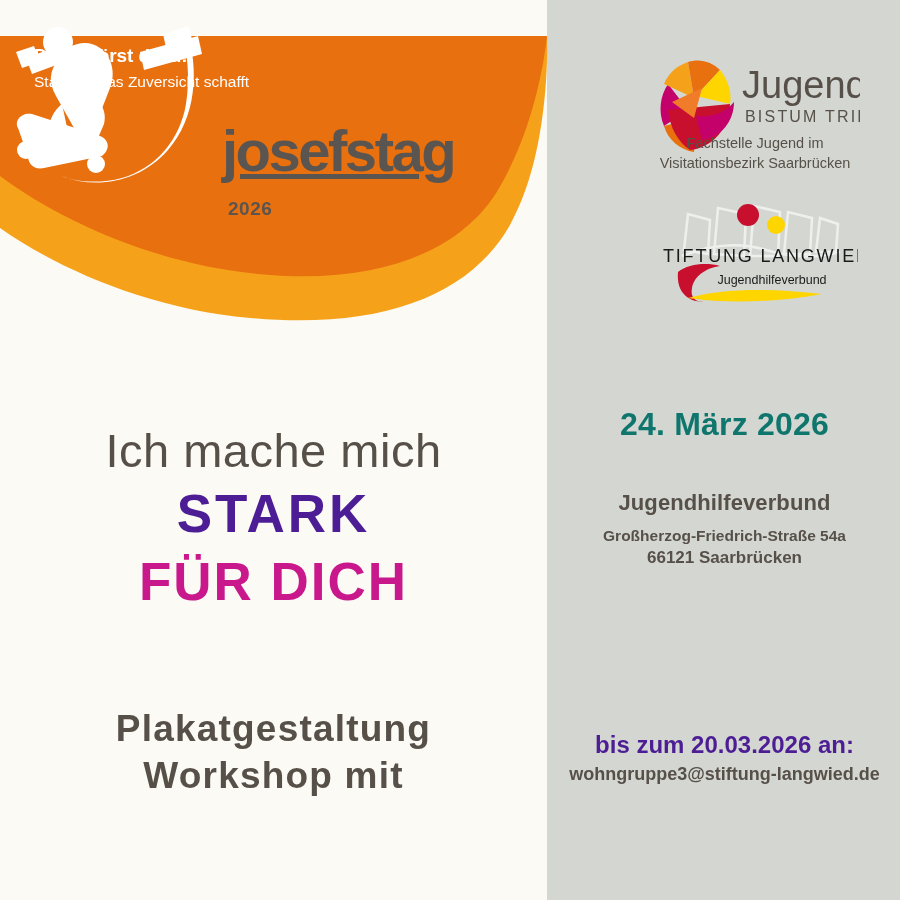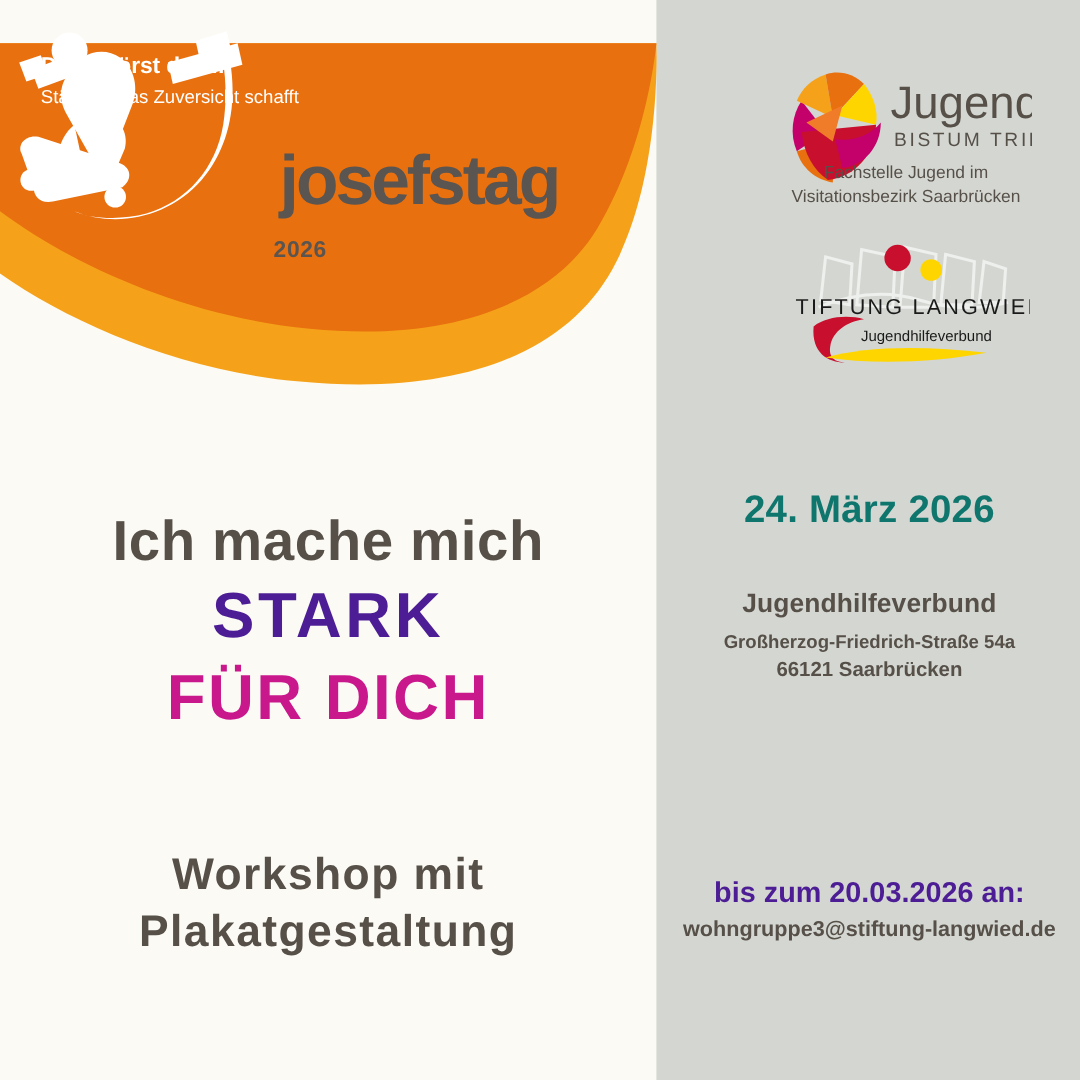--- a/index.html
+++ b/index.html
@@ -22,36 +22,36 @@
   .banner-title{
     font-size:19px;font-weight:bold;color:#ffffff;letter-spacing:-.1px;
     line-height:1.25;margin:0;
   }
   .banner-sub{
     font-size:15.5px;font-weight:normal;color:#ffffff;
     line-height:1.3;margin:4px 0 0 0;
   }
 
   .wordmark{
-    position:absolute;left:233px;top:122px;
+    position:absolute;left:222px;top:122px;
     font-size:58px;font-weight:bold;color:#5a5550;
-    letter-spacing:-2.5px;line-height:1;
+    letter-spacing:-2.5px;line-height:1;text-decoration:underline;
   }
   .wordmark-year{
     position:absolute;left:228px;top:198px;
     font-size:19px;font-weight:bold;color:#5a5550;letter-spacing:.5px;
   }
 
   
   .skater{position:absolute;left:330px;top:120px;width:220px;height:190px;}
 
   
   .headline{position:absolute;left:0;top:425px;width:547px;text-align:center;}
   .hl-line1{
-    font-size:47px;font-weight:bold;color:#565049;
+    font-size:47px;font-weight:normal;color:#565049;
     letter-spacing:.5px;line-height:1.12;margin:0;
   }
   .hl-line2{
     font-size:53px;font-weight:bold;color:#4c1d95;
     letter-spacing:3px;line-height:1.35;margin:0;
   }
   .hl-line3{
     font-size:53px;font-weight:bold;color:#c9188c;
     letter-spacing:2px;line-height:1.25;margin:0;
   }
@@ -159,22 +159,22 @@
     </svg>
   </div>
 
   <div class="headline">
     <p class="hl-line1">Ich mache mich</p>
     <p class="hl-line2">STARK</p>
     <p class="hl-line3">FÜR DICH</p>
   </div>
 
   <div class="subhead">
+    <p>Plakatgestaltung</p>
     <p>Workshop mit</p>
-    <p>Plakatgestaltung</p>
   </div>
 
   <svg class="logo-jugend" viewBox="0 0 210 130" xmlns="http://www.w3.org/2000/svg">
     <g>
       <path d="M18,36 C10,48 8,64 14,78 L38,62 Z" fill="#c4006b"></path>
       <path d="M14,78 C18,92 30,102 44,104 L46,70 Z" fill="#e8700f"></path>
       <path d="M38,14 C26,18 18,26 14,36 L44,50 Z" fill="#f5a21a"></path>
       <path d="M44,50 L38,14 C50,10 62,14 70,22 Z" fill="#e8700f"></path>
       <path d="M70,22 C78,32 82,44 80,56 L46,48 Z" fill="#ffd500"></path>
       <path d="M18,62 L80,56 C80,80 62,100 40,102 C28,94 20,80 18,62 Z" fill="#c8102e"></path>

